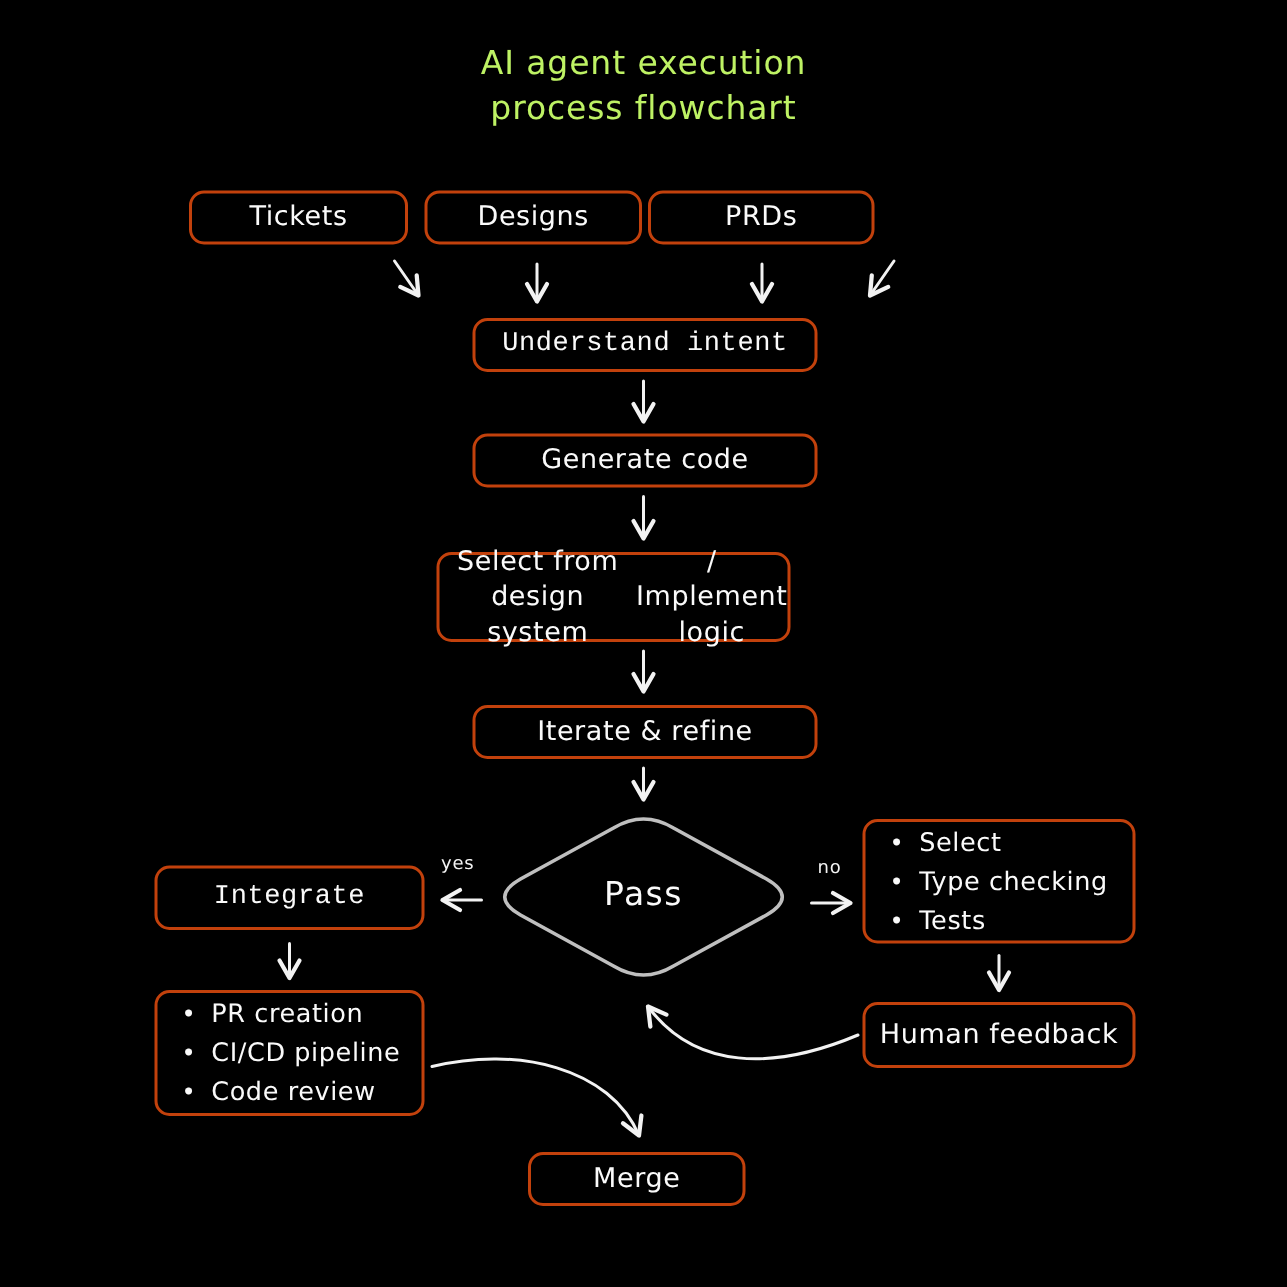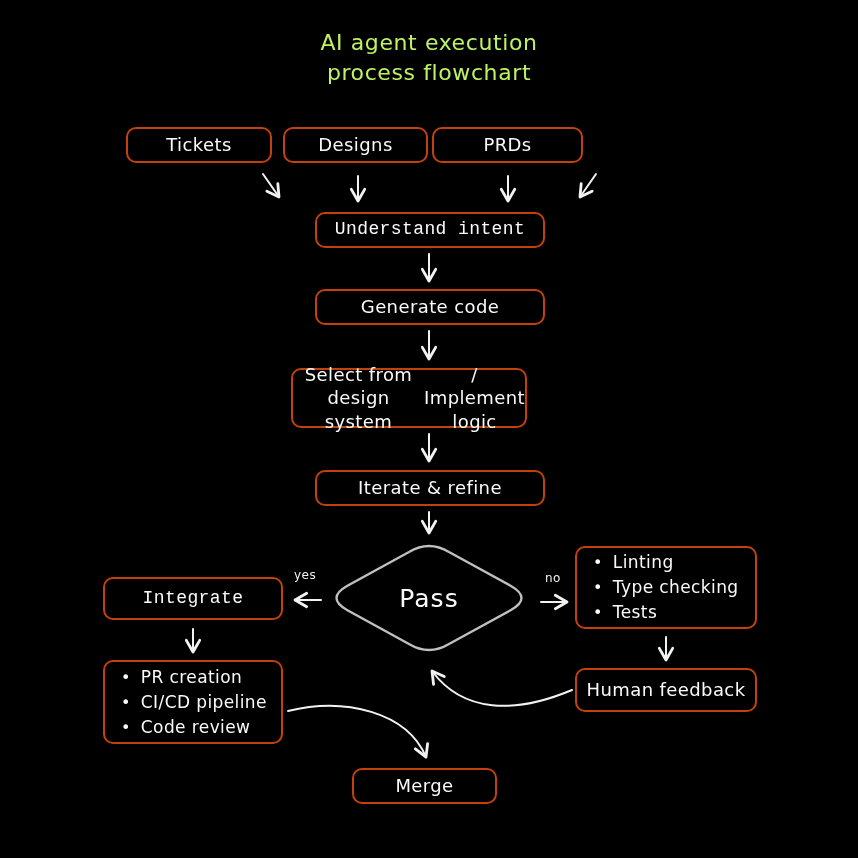--- a/index.html
+++ b/index.html
@@ -51,21 +51,21 @@
     position: absolute;
     font-size: 12px;
     letter-spacing: 0.5px;
     color: #f2f2f2;
   }
   .diamond-label {
     position: absolute;
     left: 359px; top: 584px;
     width: 140px;
     text-align: center;
-    font-size: 25px;
+    font-size: 22px;
     letter-spacing: 1px;
     color: #fafafa;
   }
   svg.overlay {
     position: absolute;
     left: 0; top: 0;
     width: 858px; height: 858px;
     pointer-events: none;
   }
   svg .stroke { stroke: #f2f2f2; stroke-width: 2; fill: none; stroke-linecap: round; }
@@ -134,21 +134,21 @@
     <span>Iterate &amp; refine</span>
   </div>
 
   <div class="diamond-label">Pass</div>
   <div class="edge-label" style="left:294px; top:568px;">yes</div>
   <div class="edge-label" style="left:545px; top:571px;">no</div>
 
   <div class="box list" style="left:575px; top:546px; width:182px; height:83px;">
     <div class="bullet-row">
       <span class="dot">•</span>
-      <span>Linting</span>
+      <span>Select</span>
     </div>
     <div class="bullet-row">
       <span class="dot">•</span>
       <span>Type checking</span>
     </div>
     <div class="bullet-row">
       <span class="dot">•</span>
       <span>Tests</span>
     </div>
   </div>

